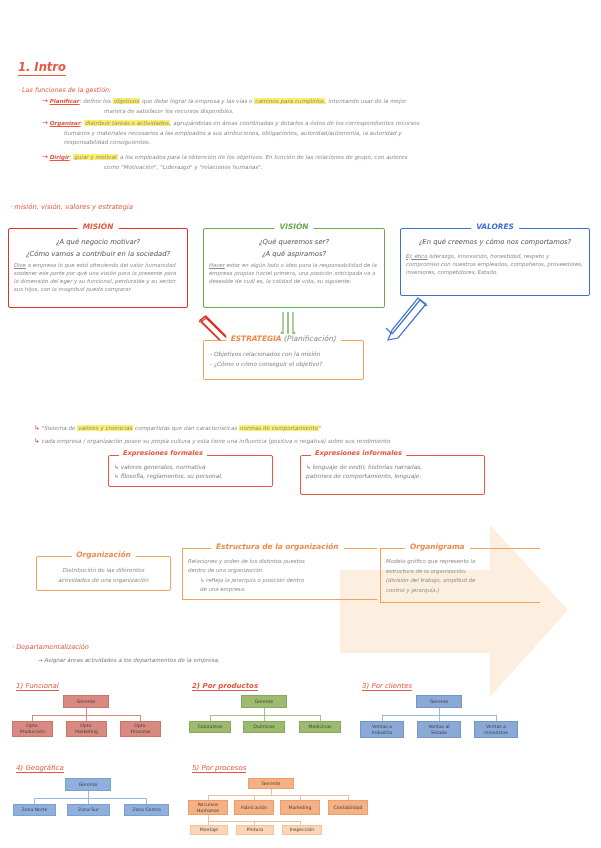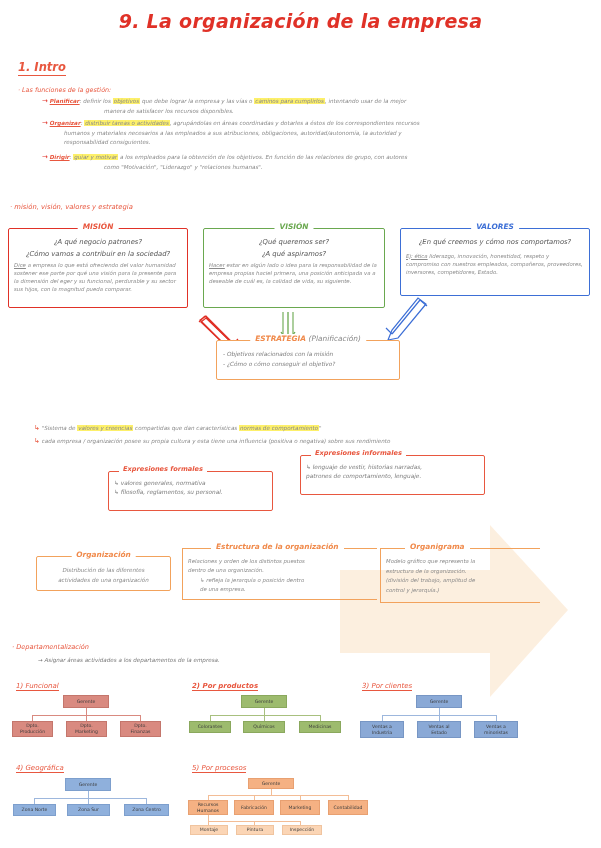--- a/index.html
+++ b/index.html
@@ -125,21 +125,20 @@
 </style>
 </head>
 <body>
 
 <div class="page">
 
   <svg class="watermark" viewBox="0 0 230 200">
     <path d="M0 55 L150 55 L150 10 L228 95 L150 182 L150 138 L0 138 Z" fill="#fbe2c6"></path>
   </svg>
 
-  <div class="title">9. La organización de la empresa</div>
 
   <div class="sec-head sec-red" style="top:60px;left:18px;">1. Intro</div>
 
   <div class="bullet" style="top:86px;left:18px;font-size:6.4px;">· Las funciones de la gestión:</div>
 
   <div style="position:absolute;top:96px;left:42px;width:545px;">
     <div style="font-size:5.6px;font-style:italic;color:#8a8a8a;line-height:1.6;">
       <span class="arrow" style="font-size:7px;">→</span>
       <span class="u" style="color:#e8573f;font-weight:bold;">Planificar</span><span>: definir los </span><span class="hl">objetivos</span><span> que debe lograr la empresa y las vías o </span><span class="hl">caminos para cumplirlos</span><span>, intentando usar de la mejor</span>
     </div>
@@ -160,21 +159,21 @@
       <span class="arrow" style="font-size:7px;">→</span>
       <span class="u" style="color:#e8573f;font-weight:bold;">Dirigir</span><span>: </span><span class="hl">guiar y motivar</span><span> a los empleados para la obtención de los objetivos. En función de las relaciones de grupo, con autores</span>
     </div>
     <div style="font-size:5.6px;font-style:italic;color:#8a8a8a;line-height:1.6;padding-left:62px;">como "Motivación", "Liderazgo" y "relaciones humanas".</div>
   </div>
 
   <div class="bullet" style="top:203px;left:10px;font-size:6.8px;">· misión, visión, valores y estrategia</div>
 
   <div class="cbox" style="left:8px;top:228px;width:180px;height:80px;">
     <div class="cbox-lbl">MISIÓN</div>
-    <div class="cbox-q">¿A qué negocio patrones?</div>
+    <div class="cbox-q">¿A qué negocio motivar?</div>
     <div class="cbox-q" style="margin-top:1px;">¿Cómo vamos a contribuir en la sociedad?</div>
     <div class="cbox-body">
       <span class="u">Dice</span>
       <span>a empresa lo que está ofreciendo del valor humanidad sostener ese parte por qué una visión para la presente para la dimensión del eger y su funcional, perdurable y su sector sus hijos, con la magnitud pueda comparar.</span>
     </div>
   </div>
 
   <div class="cbox green" style="left:203px;top:228px;width:182px;height:80px;">
     <div class="cbox-lbl">VISIÓN</div>
     <div class="cbox-q">¿Qué queremos ser?</div>
@@ -200,21 +199,21 @@
     <path d="M205 316 L233 344 M205 316 L199 322 M233 344 L238 339" stroke="#e03127" stroke-width="1.2" fill="none"></path>
     <polygon points="200,320 228,348 236,352 232,342 206,316" fill="none" stroke="#e03127" stroke-width="1.2"></polygon>
 
     <path d="M288 312 L288 338 M281 332 L288 342 L295 332" stroke="#6aa84f" stroke-width="1.3" fill="none"></path>
     <path d="M283 312 L283 334 M293 312 L293 334" stroke="#6aa84f" stroke-width="1.1" fill="none"></path>
 
     <path d="M420 300 L392 334 M420 300 L427 306 M392 334 L386 328" stroke="#3d6fd6" stroke-width="1.2" fill="none"></path>
     <polygon points="426,304 398,338 388,340 392,330 418,298" fill="none" stroke="#3d6fd6" stroke-width="1.2"></polygon>
   </svg>
 
-  <div class="cbox orange" style="left:203px;top:340px;width:184px;height:40px;margin-left:13px;">
+  <div class="cbox orange" style="left:203px;top:340px;width:161px;height:40px;">
     <div class="cbox-lbl">
       <span>ESTRATEGIA</span>
       <span style="color:#888;font-weight:normal;">(Planificación)</span>
     </div>
     <div style="font-size:5.8px;font-style:italic;color:#7d7d7d;line-height:1.7;padding:9px 6px 0 6px;">
       <div>- Objetivos relacionados con la misión</div>
       <div>- ¿Cómo o cómo conseguir el objetivo?</div>
     </div>
   </div>
 
@@ -223,21 +222,21 @@
     <div style="font-size:5.6px;font-style:italic;color:#8a8a8a;line-height:1.8;">
       <span style="color:#e8573f;font-size:7px;">↳</span>
       <span>"Sistema de </span><span class="hl">valores y creencias</span><span> compartidas que dan características </span><span class="hl">normas de comportamiento</span><span>"</span>
     </div>
     <div style="font-size:5.6px;font-style:italic;color:#8a8a8a;line-height:1.8;">
       <span style="color:#e8573f;font-size:7px;">↳</span>
       <span>cada empresa / organización posee su propia cultura y esta tiene una influencia (positiva o negativa) sobre sus rendimiento</span>
     </div>
   </div>
 
-  <div class="lbox" style="left:108px;top:471px;width:165px;height:40px;">
+  <div class="lbox" style="left:108px;top:455px;width:165px;height:32px;">
     <div class="lbox-lbl">Expresiones formales</div>
     <div class="lbox-body">
       <div>↳ valores generales, normativa</div>
       <div>↳ filosofía, reglamentos, su personal.</div>
     </div>
   </div>
 
   <div class="lbox" style="left:300px;top:455px;width:185px;height:40px;">
     <div class="lbox-lbl">Expresiones informales</div>
     <div class="lbox-body">

